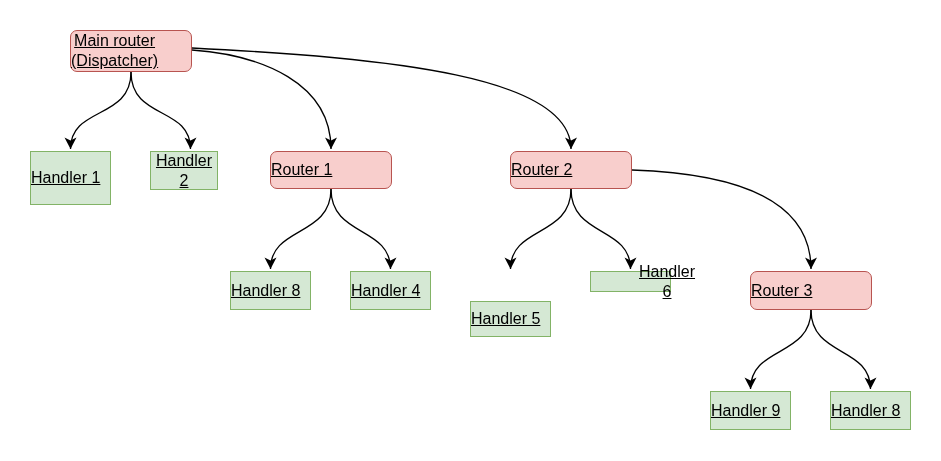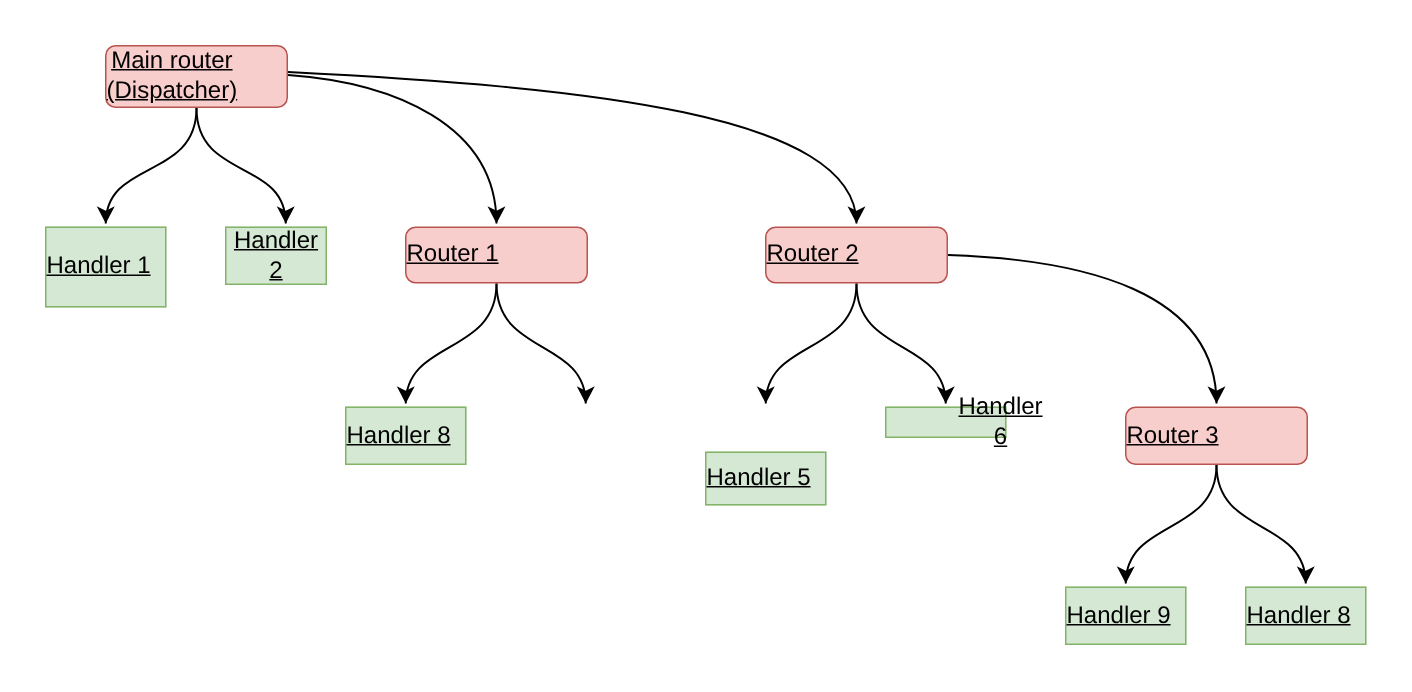--- a/index.html
+++ b/index.html
@@ -99,20 +99,23 @@
   </div>
 
   <div class="node router" style="left:510px; top:151px; width:122px; height:38px;">
     <span class="node-label">Router 2</span>
   </div>
 
   <div class="node handler" style="left:230px; top:271px; width:81px; height:39px;">
     <span class="node-label">Handler 8</span>
   </div>
 
+  <div class="node handler" style="left:350px; top:271px; width:81px; height:39px;">
+    <span class="node-label">Handler 4</span>
+  </div>
 
   <div class="node handler" style="left:470px; top:271px; width:81px; height:36px;margin-top:30px;">
     <span class="node-label">Handler 5</span>
   </div>
 
   <div class="node handler" style="left:590px; top:271px; width:81px; height:21px;padding-left:48px;">
     <span class="node-label">Handler 6</span>
   </div>
 
   <div class="node router" style="left:750px; top:271px; width:122px; height:39px;">

